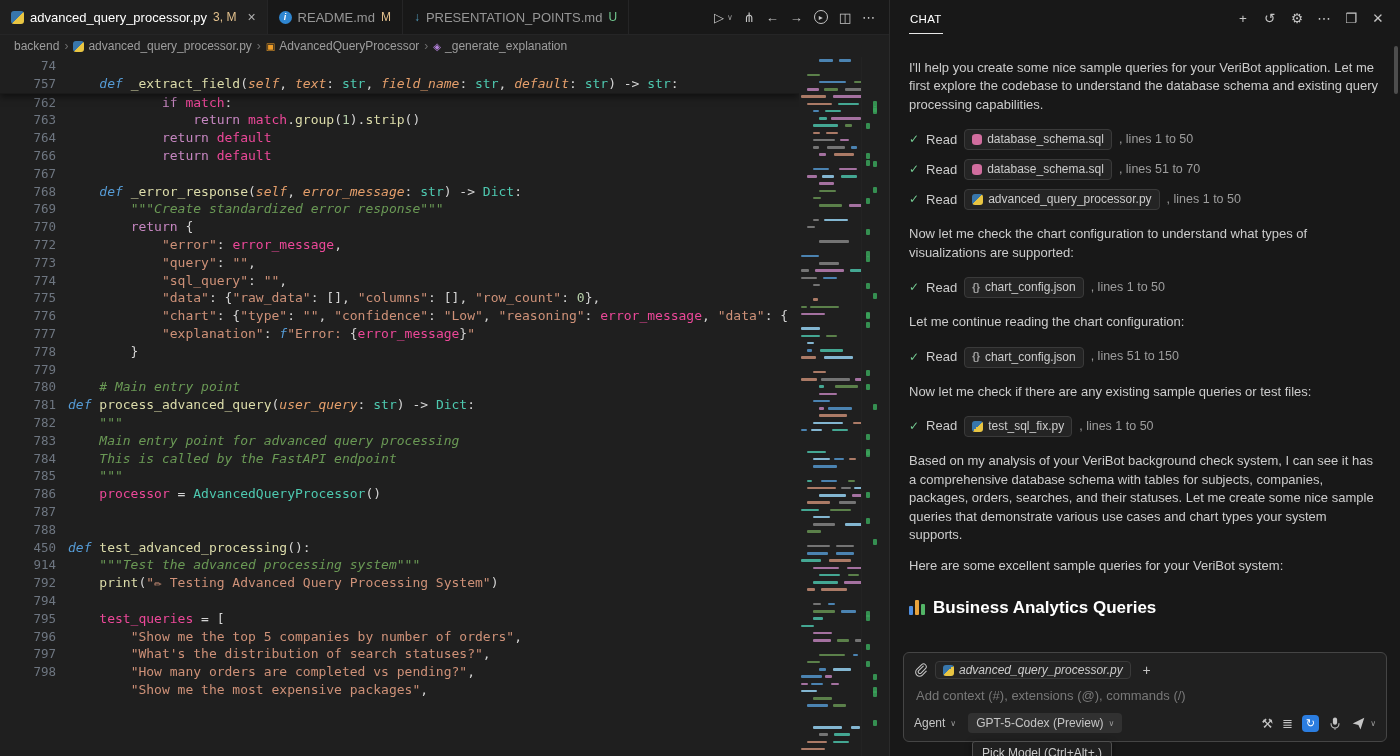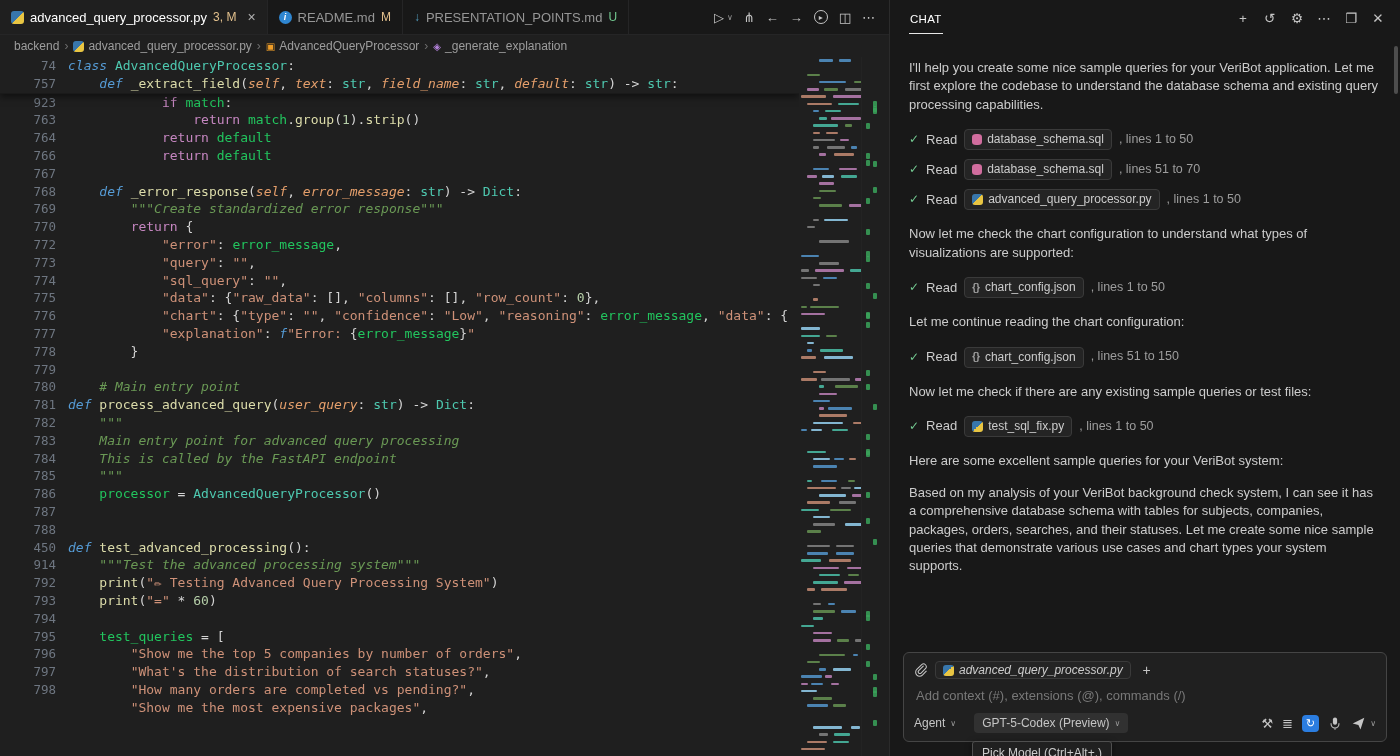--- a/index.html
+++ b/index.html
@@ -34,21 +34,21 @@
 .code-line{display:flex;height:17.8px;line-height:17.8px;white-space:pre}
 .ln{flex:0 0 56px;text-align:right;color:#6e7681;font-size:12.5px}
 .lc{padding-left:12px;overflow:hidden}
 .t-kw{color:#569cd6;font-style:italic}
 .t-flow{color:#c586c0}
 .t-fn{color:#dcdcaa}
 .t-cls{color:#4ec9b0}
 .t-str{color:#ce9178}
 .t-com{color:#6a9955;font-style:italic}
 .t-num{color:#b5cea8}
-.t-var{color:#22c55e}
+.t-var{color:#ec4899}
 .t-self,.t-param{color:#e59f6b;font-style:italic}
 .t-pun{color:#d4d4d4}
 .t-const{color:#569cd6}
 .minimap{position:absolute;top:0;right:28px;width:62px;bottom:0;overflow:hidden}
 .mm-line{position:absolute;height:2.6px;width:100%}
 .mm-line span{position:absolute;top:0;height:100%;border-radius:1px;opacity:.8}
 .ruler{position:absolute;top:0;right:0;width:28px;bottom:0;border-left:1px solid #232323;overflow:hidden}
 .ruler i{position:absolute;width:3.5px;height:6px;background:#39a35a;opacity:.85;border-radius:1px}
 
 .chat-pane{flex:1;background:#181818;display:flex;flex-direction:column;position:relative;font-size:13px}
@@ -71,21 +71,21 @@
 .bar-chart-icon i{width:4px;border-radius:1px;display:block}
 .bar-chart-icon i:nth-child(1){height:9px;background:#4e8ee0}
 .bar-chart-icon i:nth-child(2){height:15px;background:#e8a33d}
 .bar-chart-icon i:nth-child(3){height:11px;background:#53b567}
 .chat-input{margin:4px 13px 14px;border:1px solid #454545;border-radius:6px;background:#202020;padding:8px 10px;position:relative}
 .row1{display:flex;align-items:center;gap:7px}
 .attach-btn{display:flex;align-items:center;cursor:pointer}
 .chip.italic .chip-name{font-style:italic}
 .plus-btn{color:#c5c5c5;font-size:14px;width:18px;height:18px;display:flex;align-items:center;justify-content:center;border-radius:3px;cursor:pointer}
 .row2{margin:9px 2px 10px;color:#787878}
-.row3{display:flex;align-items:center;gap:18px}
+.row3{display:flex;align-items:center;gap:12px}
 .mode-btn,.model-btn{display:flex;align-items:center;gap:5px;font-size:12px;color:#c5c5c5;cursor:pointer}
 .model-btn{background:#313131;border-radius:4px;padding:3px 8px}
 .chev{font-size:8px;color:#9a9a9a}
 .input-icons{margin-left:auto;display:flex;align-items:center;gap:9px}
 .iicon{color:#c5c5c5;font-size:13px;display:flex;align-items:center;cursor:pointer}
 .iicon.blue-badge{width:17px;height:17px;background:#2b7de0;border-radius:4px;color:#fff;font-size:11px;justify-content:center}
 .iicon.small{font-size:8px;color:#9a9a9a;margin-left:-5px}
 .tooltip{position:absolute;top:741px;left:82px;background:#202020;border:1px solid #4f4f4f;border-radius:3px;padding:4px 9px;font-size:12px;color:#ccc;box-shadow:0 2px 6px rgba(0,0,0,.5);z-index:20;white-space:nowrap}
 .chat-scrollbar{position:absolute;right:2px;top:46px;width:4px;height:48px;background:#4d4d4d;border-radius:2px}
 </style>
@@ -140,25 +140,25 @@
         </span>
         <span class="bc-sep">›</span>
         <span class="bc-item">
           <span class="sym-method">◈</span>
           <span>_generate_explanation</span>
         </span>
       </div>
     <div class="editor">
       <div class="code-scroll">
         <div class="sticky">
-            <div class="code-line"><span class="ln">74</span><span class="lc"><span class="t-kw">class </span><span class="t-cls">AdvancedQueryProcessor</span><span class="t-pun">:</span></span></div>
+            <div class="code-line"><span class="ln">74</span></div>
             <div class="code-line"><span class="ln">757</span><span class="lc"><span class="t-pun">    </span><span class="t-kw">def </span><span class="t-fn">_extract_field</span><span class="t-pun">(</span><span class="t-self">self</span><span class="t-pun">, </span><span class="t-param">text</span><span class="t-pun">: </span><span class="t-cls">str</span><span class="t-pun">, </span><span class="t-param">field_name</span><span class="t-pun">: </span><span class="t-cls">str</span><span class="t-pun">, </span><span class="t-param">default</span><span class="t-pun">: </span><span class="t-cls">str</span><span class="t-pun">) -&gt; </span><span class="t-cls">str</span><span class="t-pun">:</span></span></div>
           </div>
         <div class="code-body">
-            <div class="code-line"><span class="ln">923</span><span class="lc"><span class="t-pun">            </span><span class="t-flow">if </span><span class="t-var">match</span><span class="t-pun">:</span></span></div>
+            <div class="code-line"><span class="ln">762</span><span class="lc"><span class="t-pun">            </span><span class="t-flow">if </span><span class="t-var">match</span><span class="t-pun">:</span></span></div>
             <div class="code-line"><span class="ln">763</span><span class="lc"><span class="t-pun">                </span><span class="t-flow">return </span><span class="t-var">match</span><span class="t-pun">.</span><span class="t-fn">group</span><span class="t-pun">(</span><span class="t-num">1</span><span class="t-pun">).</span><span class="t-fn">strip</span><span class="t-pun">()</span></span></div>
             <div class="code-line"><span class="ln">764</span><span class="lc"><span class="t-pun">            </span><span class="t-flow">return </span><span class="t-var">default</span></span></div>
             <div class="code-line"><span class="ln">766</span><span class="lc"><span class="t-pun">            </span><span class="t-flow">return </span><span class="t-var">default</span></span></div>
             <div class="code-line"><span class="ln">767</span><span class="lc"></span></div>
             <div class="code-line"><span class="ln">768</span><span class="lc"><span class="t-pun">    </span><span class="t-kw">def </span><span class="t-fn">_error_response</span><span class="t-pun">(</span><span class="t-self">self</span><span class="t-pun">, </span><span class="t-param">error_message</span><span class="t-pun">: </span><span class="t-cls">str</span><span class="t-pun">) -&gt; </span><span class="t-cls">Dict</span><span class="t-pun">:</span></span></div>
             <div class="code-line"><span class="ln">769</span><span class="lc"><span class="t-pun">        </span><span class="t-com">"""Create standardized error response"""</span></span></div>
             <div class="code-line"><span class="ln">770</span><span class="lc"><span class="t-pun">        </span><span class="t-flow">return </span><span class="t-pun">{</span></span></div>
             <div class="code-line"><span class="ln">772</span><span class="lc"><span class="t-pun">            </span><span class="t-str">"error"</span><span class="t-pun">: </span><span class="t-var">error_message</span><span class="t-pun">,</span></span></div>
             <div class="code-line"><span class="ln">773</span><span class="lc"><span class="t-pun">            </span><span class="t-str">"query"</span><span class="t-pun">: </span><span class="t-str">""</span><span class="t-pun">,</span></span></div>
             <div class="code-line"><span class="ln">774</span><span class="lc"><span class="t-pun">            </span><span class="t-str">"sql_query"</span><span class="t-pun">: </span><span class="t-str">""</span><span class="t-pun">,</span></span></div>
@@ -172,21 +172,20 @@
             <div class="code-line"><span class="ln">782</span><span class="lc"><span class="t-pun">    </span><span class="t-com">"""</span></span></div>
             <div class="code-line"><span class="ln">783</span><span class="lc"><span class="t-pun">    </span><span class="t-com">Main entry point for advanced query processing</span></span></div>
             <div class="code-line"><span class="ln">784</span><span class="lc"><span class="t-pun">    </span><span class="t-com">This is called by the FastAPI endpoint</span></span></div>
             <div class="code-line"><span class="ln">785</span><span class="lc"><span class="t-pun">    </span><span class="t-com">"""</span></span></div>
             <div class="code-line"><span class="ln">786</span><span class="lc"><span class="t-pun">    </span><span class="t-var">processor</span><span class="t-pun"> = </span><span class="t-cls">AdvancedQueryProcessor</span><span class="t-pun">()</span></span></div>
             <div class="code-line"><span class="ln">787</span></div>
             <div class="code-line"><span class="ln">788</span><span class="lc"></span></div>
             <div class="code-line"><span class="ln">450</span><span class="lc"><span class="t-kw">def </span><span class="t-fn">test_advanced_processing</span><span class="t-pun">():</span></span></div>
             <div class="code-line"><span class="ln">914</span><span class="lc"><span class="t-pun">    </span><span class="t-com">"""Test the advanced processing system"""</span></span></div>
             <div class="code-line"><span class="ln">792</span><span class="lc"><span class="t-pun">    </span><span class="t-fn">print</span><span class="t-pun">(</span><span class="t-str">"✏ Testing Advanced Query Processing System"</span><span class="t-pun">)</span></span></div>
-            <div class="code-line"><span class="ln">793</span><span class="lc"><span class="t-pun">    </span><span class="t-fn">print</span><span class="t-pun">(</span><span class="t-str">"="</span><span class="t-pun"> * </span><span class="t-num">60</span><span class="t-pun">)</span></span></div>
             <div class="code-line"><span class="ln">794</span><span class="lc"></span></div>
             <div class="code-line"><span class="ln">795</span><span class="lc"><span class="t-pun">    </span><span class="t-var">test_queries</span><span class="t-pun"> = [</span></span></div>
             <div class="code-line"><span class="ln">796</span><span class="lc"><span class="t-pun">        </span><span class="t-str">"Show me the top 5 companies by number of orders"</span><span class="t-pun">,</span></span></div>
             <div class="code-line"><span class="ln">797</span><span class="lc"><span class="t-pun">        </span><span class="t-str">"What's the distribution of search statuses?"</span><span class="t-pun">,</span></span></div>
             <div class="code-line"><span class="ln">798</span><span class="lc"><span class="t-pun">        </span><span class="t-str">"How many orders are completed vs pending?"</span><span class="t-pun">,</span></span></div>
             <div class="code-line"><span class="ln"></span><span class="lc"><span class="t-pun">        </span><span class="t-str">"Show me the most expensive packages"</span><span class="t-pun">,</span></span></div>
           </div>
       </div>
       <div class="minimap">
           <div class="mm-line" style="top: 2px;">
@@ -596,22 +595,30 @@
         <div class="para">Now let me check if there are any existing sample queries or test files:</div>
         <div class="tool-row">
           <span class="tool-check">✓</span>
           <span class="tool-action">Read</span>
           <span class="chip">
             <span class="py-icon sm"></span>
             <span class="chip-name">test_sql_fix.py</span>
           </span>
           <span class="tool-detail">, lines 1 to 50</span>
         </div>
+        <div class="para">Based on my analysis of your VeriBot background check system, I can see it has a comprehensive database schema with tables for subjects, companies, packages, orders, searches, and their statuses. Let me create some nice sample queries that demonstrate various use cases and chart types your system supports.</div>
         <div class="para">Here are some excellent sample queries for your VeriBot system:</div>
-        <div class="para">Based on my analysis of your VeriBot background check system, I can see it has a comprehensive database schema with tables for subjects, companies, packages, orders, searches, and their statuses. Let me create some nice sample queries that demonstrate various use cases and chart types your system supports.</div>
+        <div class="h2">
+          <span class="bar-chart-icon">
+            <i></i>
+            <i></i>
+            <i></i>
+          </span>
+          <span>Business Analytics Queries</span>
+        </div>
       </div>
     <div class="chat-input">
       <div class="row1">
         <span class="attach-btn">
           <svg width="14" height="15" viewBox="0 0 16 16">
               <path d="M10.6 3 5.4 8.2a1.9 1.9 0 0 0 2.7 2.7l5.2-5.2a3.2 3.2 0 0 0-4.5-4.5L3.2 6.8a4.5 4.5 0 0 0 6.4 6.4l4.4-4.4" stroke="#c5c5c5" fill="none" stroke-width="1.2" stroke-linecap="round"></path>
             </svg>
         </span>
         <span class="chip italic">
           <span class="py-icon sm"></span>

